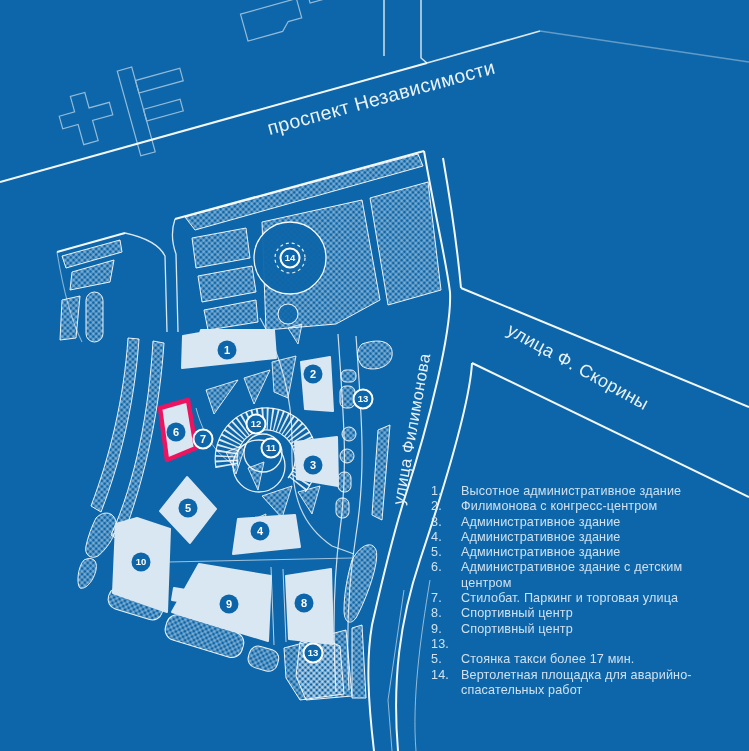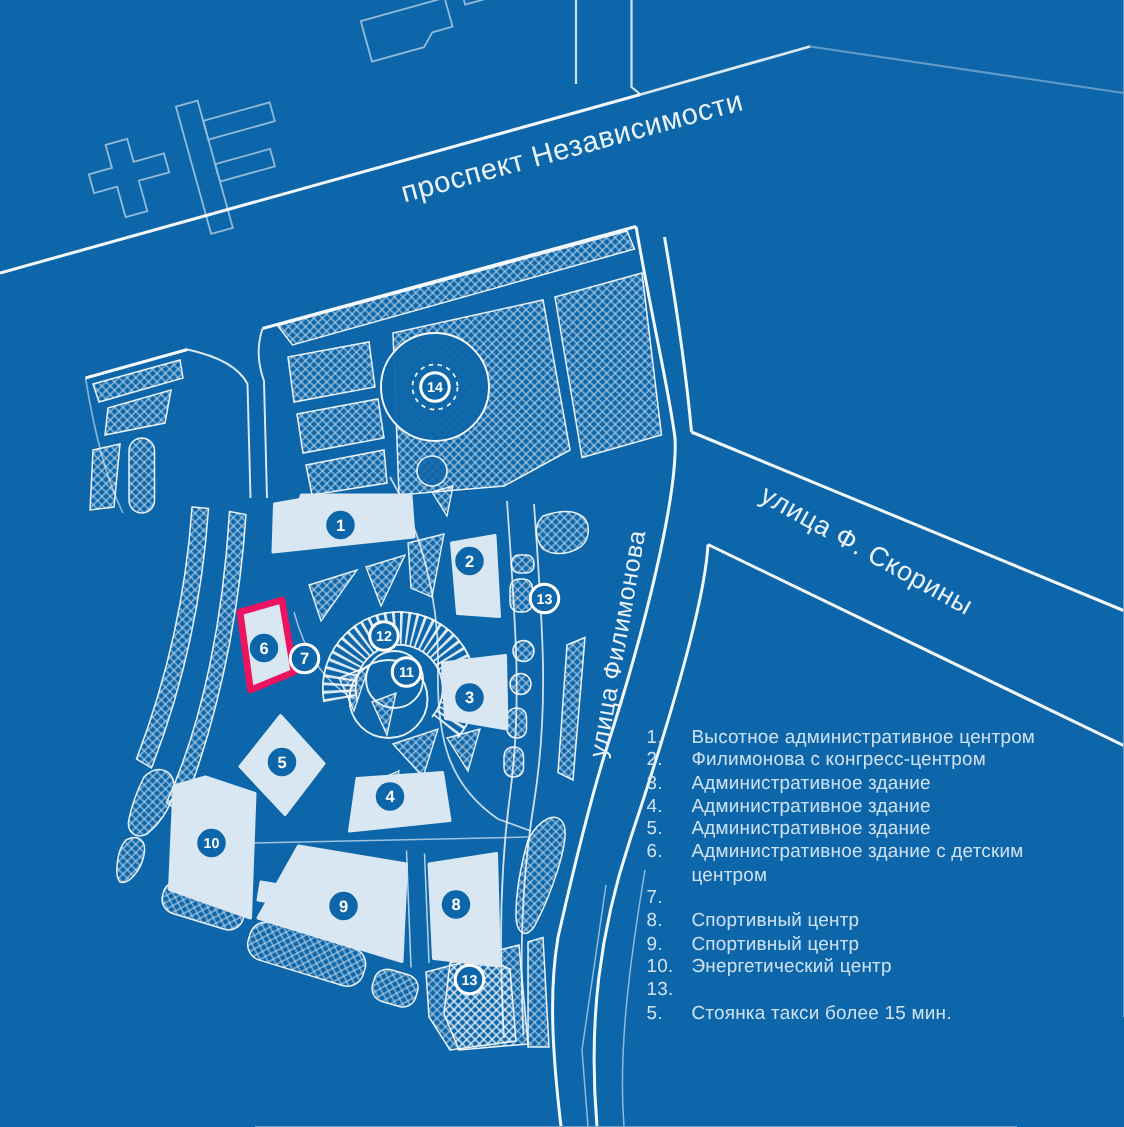--- a/index.html
+++ b/index.html
@@ -229,21 +229,21 @@
       </g>
 
   <text class="street-label" transform="translate(383,104) rotate(-15.3)" font-size="19.5" text-anchor="middle">проспект Независимости</text>
   <text class="street-label" transform="translate(417,430) rotate(-80)" font-size="16.5" text-anchor="middle">улица Филимонова</text>
   <text class="street-label" transform="translate(575,372) rotate(29)" font-size="18" text-anchor="middle">улица Ф. Скорины</text>
 </svg>
 
 <div class="legend" id="legend">
       <div class="legend-row">
         <div class="legend-num">1.</div>
-        <div class="legend-text">Высотное административное центром</div>
+        <div class="legend-text">Высотное административное здание</div>
       </div>
       <div class="legend-row">
         <div class="legend-num">2.</div>
         <div class="legend-text">Филимонова с конгресс-центром</div>
       </div>
       <div class="legend-row">
         <div class="legend-num">3.</div>
         <div class="legend-text">Административное здание</div>
       </div>
       <div class="legend-row">
@@ -253,34 +253,35 @@
       <div class="legend-row">
         <div class="legend-num">5.</div>
         <div class="legend-text">Административное здание</div>
       </div>
       <div class="legend-row">
         <div class="legend-num">6.</div>
         <div class="legend-text">Административное здание с детским центром</div>
       </div>
       <div class="legend-row">
         <div class="legend-num">7.</div>
+        <div class="legend-text">Стилобат. Паркинг и торговая улица</div>
       </div>
       <div class="legend-row">
         <div class="legend-num">8.</div>
         <div class="legend-text">Спортивный центр</div>
       </div>
       <div class="legend-row">
         <div class="legend-num">9.</div>
         <div class="legend-text">Спортивный центр</div>
       </div>
       <div class="legend-row">
-        <div class="legend-num">10.</div>
-        <div class="legend-text">Энергетический центр</div>
-      </div>
-      <div class="legend-row">
         <div class="legend-num">13.</div>
       </div>
       <div class="legend-row">
         <div class="legend-num">5.</div>
-        <div class="legend-text">Стоянка такси более 15 мин.</div>
+        <div class="legend-text">Стоянка такси более 17 мин.</div>
+      </div>
+      <div class="legend-row">
+        <div class="legend-num">14.</div>
+        <div class="legend-text">Вертолетная площадка для аварийно-спасательных работ</div>
       </div>
     </div>
 </div>
 
 </body></html>

